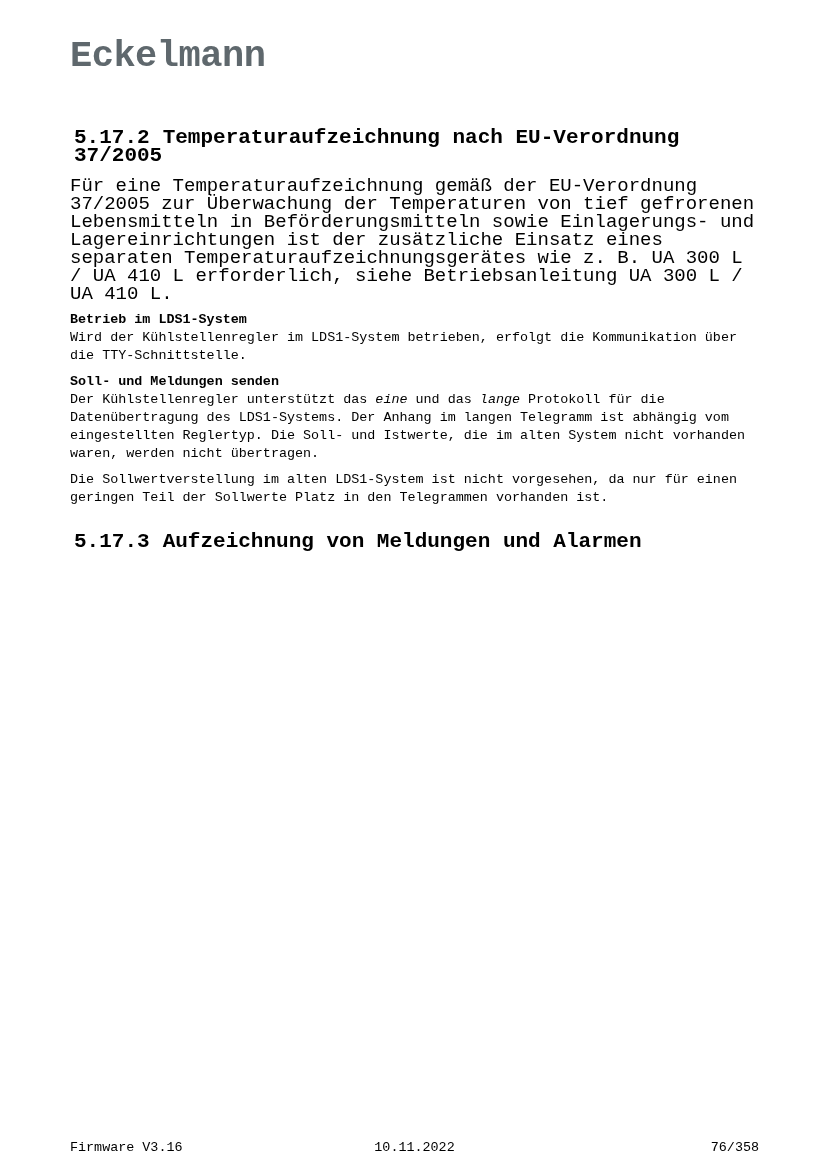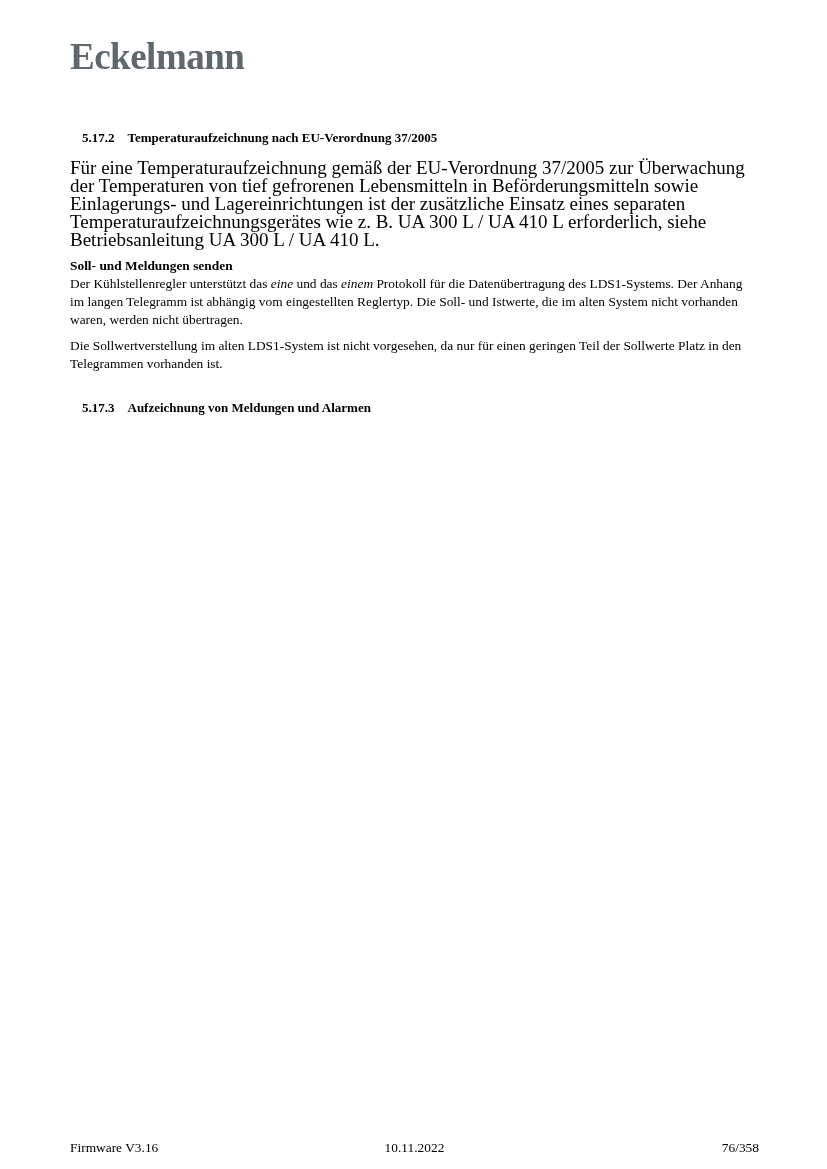--- a/index.html
+++ b/index.html
@@ -5,43 +5,43 @@
   html, body {
     margin: 0;
     padding: 0;
     background: #ffffff;
   }
   .page {
     position: relative;
     width: 827px;
     height: 1169px;
     background: #ffffff;
-    font-family: Liberation Serif, serif;
+    font-family: Liberation Mono, monospace;
     color: #111111;
     overflow: hidden;
     box-sizing: border-box;
   }
   .content {
     position: absolute;
     left: 70px;
     right: 68px;
     top: 0;
   }
   .logo {
     margin-top: 38px;
     font-size: 37px;
     font-weight: 700;
     letter-spacing: -0.5px;
     color: #5f686d;
     line-height: 1;
   }
   .sec-heading {
-    margin: 12px;
+    margin: 4px;
     margin-top: 54px;
-    font-size: 13px;
+    font-size: 21px;
     font-weight: 700;
     color: #000000;
     line-height: 18px;
   }
   .sec-heading .sec-num {
     display: inline-block;
     margin-right: 13px;
   }
   .sec-heading.second {
     margin-top: 26px;
@@ -99,24 +99,28 @@
   <div class="content">
 
     <div class="logo">Eckelmann</div>
 
     <h1 class="sec-heading">
       <span class="sec-num">5.17.2</span><span class="sec-title">Temperaturaufzeichnung nach EU-Verordnung 37/2005</span>
     </h1>
 
     <p class="body-text">Für eine Temperaturaufzeichnung gemäß der EU-Verordnung 37/2005 zur Überwachung der Temperaturen von tief gefrorenen Lebensmitteln in Beförderungsmitteln sowie Einlagerungs- und Lagereinrichtungen ist der zusätzliche Einsatz eines separaten Temperaturaufzeichnungsgerätes wie z. B. UA 300 L / UA 410 L erforderlich, siehe Betriebsanleitung UA 300 L / UA 410 L.</p>
 
+    <div class="sub-block">
+      <p class="sub-heading">Betrieb im LDS1-System</p>
+      <p class="sub-body">Wird der Kühlstellenregler im LDS1-System betrieben, erfolgt die Kommunikation über die TTY-Schnittstelle.</p>
+    </div>
 
     <div class="sub-block">
       <p class="sub-heading">Soll- und Meldungen senden</p>
-      <p class="sub-body"><span>Der Kühlstellenregler unterstützt das </span><em>eine</em><span> und das </span><em>einem</em><span> Protokoll für die Datenübertragung des LDS1-Systems. Der Anhang im langen Telegramm ist abhängig vom eingestellten Reglertyp. Die Soll- und Istwerte, die im alten System nicht vorhanden waren, werden nicht übertragen.</span></p>
+      <p class="sub-body"><span>Der Kühlstellenregler unterstützt das </span><em>eine</em><span> und das </span><em>lange</em><span> Protokoll für die Datenübertragung des LDS1-Systems. Der Anhang im langen Telegramm ist abhängig vom eingestellten Reglertyp. Die Soll- und Istwerte, die im alten System nicht vorhanden waren, werden nicht übertragen.</span></p>
     </div>
 
     <div class="sub-block">
       <p class="sub-body">Die Sollwertverstellung im alten LDS1-System ist nicht vorgesehen, da nur für einen geringen Teil der Sollwerte Platz in den Telegrammen vorhanden ist.</p>
     </div>
 
     <h1 class="sec-heading second">
       <span class="sec-num">5.17.3</span><span class="sec-title">Aufzeichnung von Meldungen und Alarmen</span>
     </h1>
 

